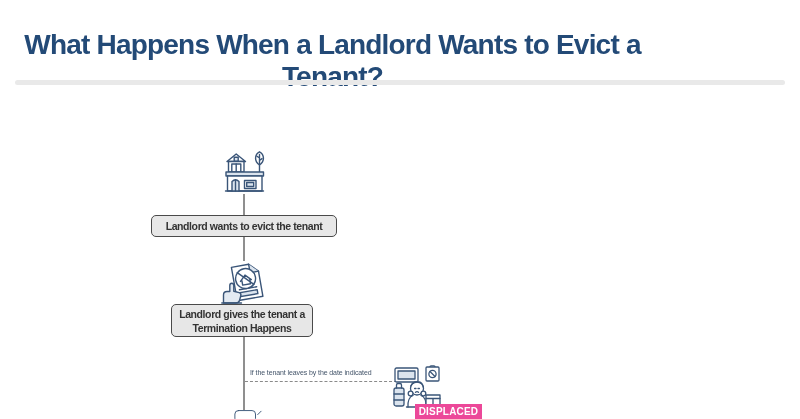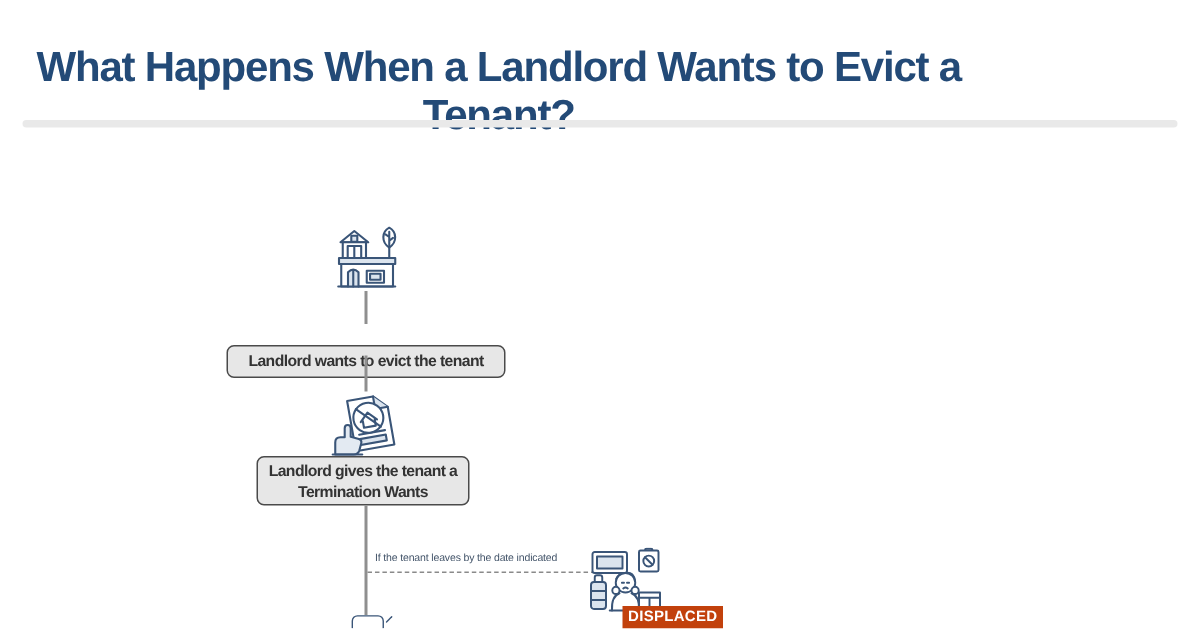--- a/index.html
+++ b/index.html
@@ -30,34 +30,34 @@
     background:#e7e7e7;
     border:1.5px solid #4a4a4a;
     border-radius:5px;
     color:#333333;
     font-weight:bold;
     font-size:10.5px;
     letter-spacing:-0.4px;
     text-align:center;
     display:flex; flex-direction:column; justify-content:center;
   }
-  .box1 { left:151px; top:215px; width:186px; height:22px;margin-top:15px; }
+  .box1 { left:151px; top:215px; width:186px; height:22px; }
   .box2 { left:171px; top:304px; width:142px; height:33px; line-height:14px; }
   .dashed-branch {
     position:absolute; left:245px; top:381px; width:152px; height:0;
     border-top:1.5px dashed #8a8a8a;
   }
   .branch-label {
     position:absolute; left:250px; top:369px;
     font-size:7px; letter-spacing:-0.1px; color:#44556a;
     white-space:nowrap;
   }
   .badge {
     position:absolute; left:415px; top:404px; width:67px; height:15px;
-    background:#c2410c; color:#ffffff;
+    background:#ec4899; color:#ffffff;
     font-size:10px; font-weight:bold; letter-spacing:0.2px;
     text-align:center; line-height:15px;
   }
   .icon-house   { left:219px; top:150px; width:50px; height:44px; }
   .icon-notice  { left:216px; top:260px; width:54px; height:45px; }
   .icon-displaced { left:393px; top:365px; width:50px; height:45px; }
   .icon-gavel   { left:225px; top:409px; width:46px; height:10px; overflow:hidden; }
   .conn-a { top:194px; height:22px; }
   .conn-b { top:237px; height:24px; }
   .conn-c { top:337px; height:73px; }
@@ -107,21 +107,21 @@
       <path d="M24.5,20.5 L30,15 L35.5,20.5 M26,20 V24.5 H34 V20"></path>
       <path d="M22.8,11.3 L37.2,25.7"></path>
     </g>
     <path d="M7.5,43 L7.5,35 Q7.5,31.5 11,31.5 L13.8,31.5 L13.8,25.5 Q13.8,23.3 15.8,23.3 Q17.8,23.3 17.8,25.5 L17.8,31.2 L23.2,32.6 Q25.4,33.3 24.8,35.6 L23.6,40.2 Q22.8,43 19.8,43 Z" fill="#e3eaf2"></path>
     <path d="M5.8,43 H25.5"></path>
   </svg>
 </div>
 
 <div class="step-box box2">
   <span>Landlord gives the tenant a</span>
-  <span>Termination Wants</span>
+  <span>Termination Happens</span>
 </div>
 
 <div class="connector conn-c"></div>
 
 <div class="branch-label">If the tenant leaves by the date indicated</div>
 <div class="dashed-branch"></div>
 
 <div class="icon icon-displaced">
   <svg viewBox="0 0 50 45" fill="none" stroke="#3a5578" stroke-width="1.3" stroke-linejoin="round" stroke-linecap="round">
     <rect x="2" y="3" width="23" height="14" rx="1.5" fill="#ffffff"></rect>

